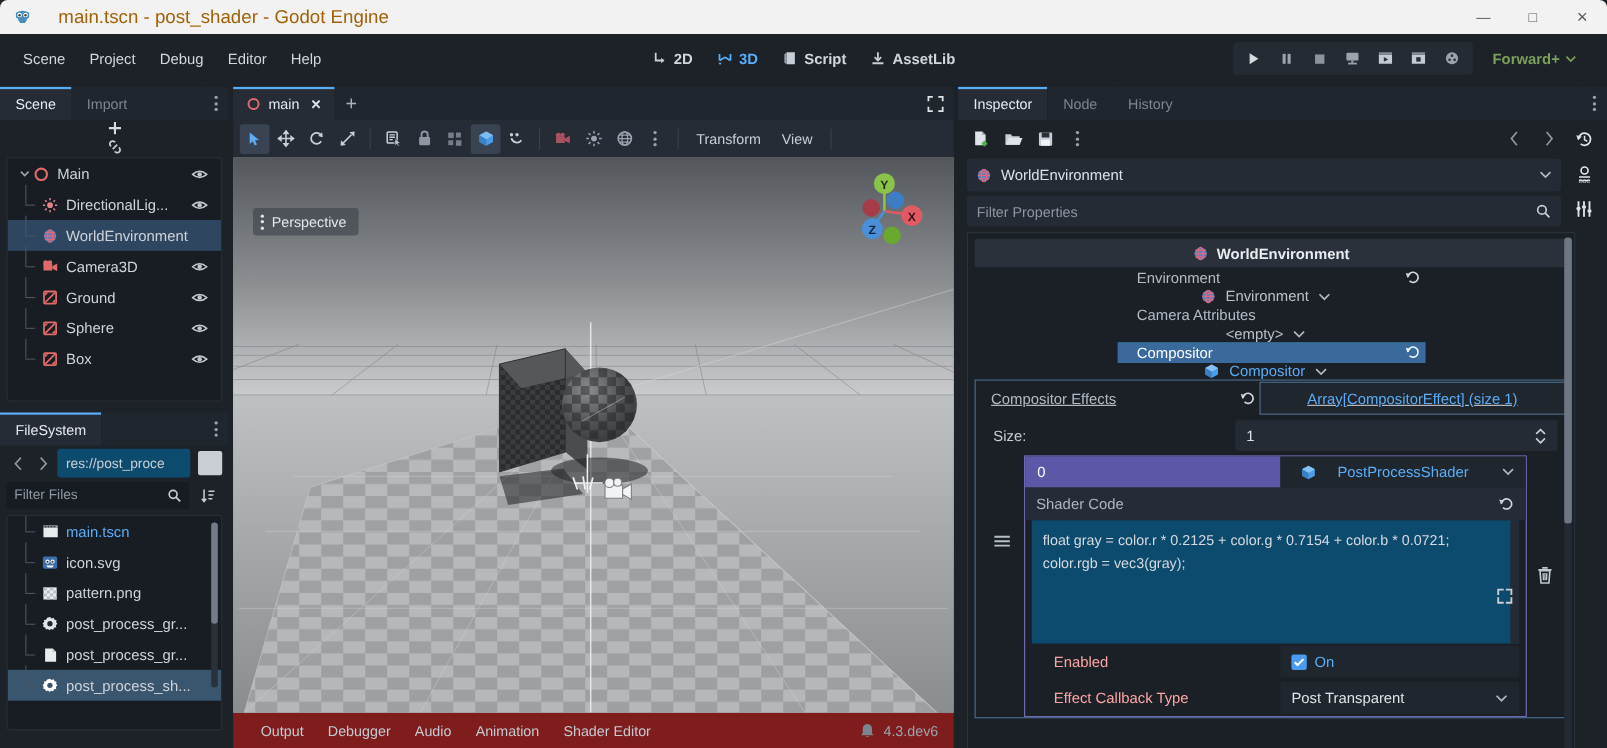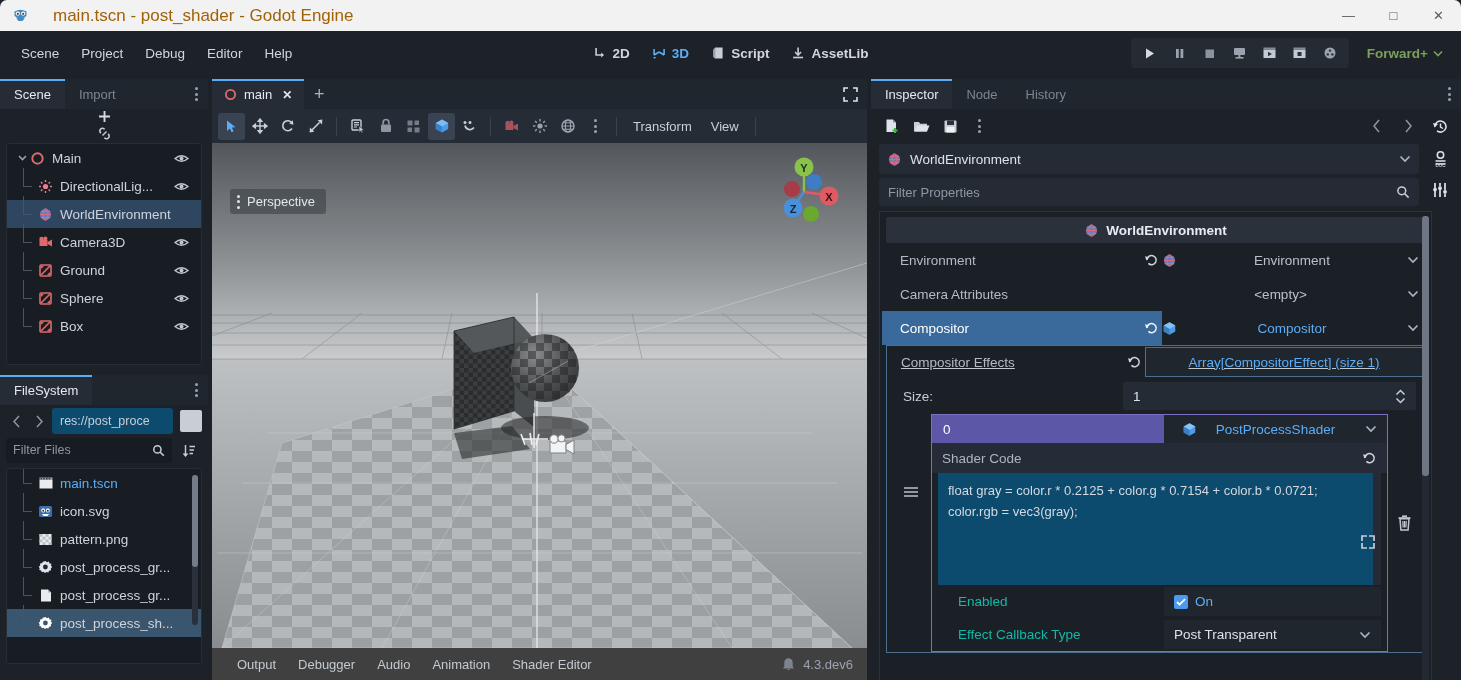--- a/index.html
+++ b/index.html
@@ -34,21 +34,21 @@
 
   .main-modes{
     position:absolute; left:50%; transform:translateX(-50%);
     display:flex; align-items:center; gap:4px;
   }
   .mode-btn{ display:flex; align-items:center; gap:6px; padding:5px 9px; border-radius:3px;
              font-size:13.5px; font-weight:bold; color:#d2d6dc; }
   .mode-btn.active{ color:#5badf7; }
 
   .run-bar{
-    position:absolute; right:12px; display:flex; align-items:center; gap:2px;
+    position:absolute; right:22px; display:flex; align-items:center; gap:2px;
   }
   .run-group{ display:flex; align-items:center; background:#252b33; border-radius:4px; padding:2px 4px; }
   .run-btn{ width:30px; height:26px; display:flex; align-items:center; justify-content:center; border-radius:3px; }
   .renderer{ display:flex; align-items:center; gap:5px; margin-left:10px;
              font-size:13.5px; font-weight:bold; color:#7ba05b; padding:4px 6px; border-radius:3px;}
 
   
   .dock{ position:absolute; background:#1d2229; }
   .dock-tabs{ display:flex; align-items:flex-end; height:30px; }
   .dock-tab{
@@ -127,21 +127,21 @@
   }
   .vp-ground{
     position:absolute; left:0; top:215px; right:0; bottom:0;
     background:linear-gradient(#c8cacc 0%, #a9acae 35%, #8c8f92 100%);
   }
   .persp-label{
     position:absolute; left:18px; top:46px; display:flex; align-items:center; gap:7px;
     background:rgba(60,66,74,.62); color:#e4e7ea; padding:5px 11px 5px 7px; border-radius:3px; font-size:13px;
   }
   .gizmo{ position:absolute; right:22px; top:8px; width:82px; height:82px; }
-  .vp-bottom{ height:32px; display:flex; align-items:center; background:#404040; padding:0 14px; }
+  .vp-bottom{ height:32px; display:flex; align-items:center; background:#7f1d1d; padding:0 14px; }
   .vp-bottom .bt{ padding:4px 11px; font-size:13px; color:#c3c9d1; border-radius:3px;}
   .version{ margin-left:auto; display:flex; align-items:center; gap:8px; font-size:13px; color:#9aa3ae; }
 
   
   #inspector-dock{ left:871px; top:79px; width:590px; height:601px; }
   .ins-toolbar{ display:flex; align-items:center; height:34px; padding:0 8px; gap:3px; }
   .ins-right{ margin-left:auto; display:flex; align-items:center; gap:6px; }
   .ins-obj{
     margin:1px 8px 0 8px; display:flex; align-items:center; height:30px; background:#252b34;
     border-radius:3px; padding:0 8px; gap:8px; font-size:13.5px; color:#dde2e8;
@@ -153,21 +153,21 @@
     border-radius:3px; padding:0 9px; font-size:13px; color:#8d96a2;
   }
   .ins-body{
     margin:5px 0 0 8px; width:553px; height:478px; overflow:hidden; position:relative;
     background:#1b2027; border:1px solid #2b323b;
   }
   .class-header{
     height:26px; background:#2a313a; display:flex; align-items:center; justify-content:center;
     gap:7px; font-size:13.5px; font-weight:bold; color:#e8ecf1; margin:5px 6px 0 6px; border-radius:2px;
   }
-  .prop-row{ display:flex; align-items:center; height:34px; padding:0 2px; font-size:13.5px; }
+  .prop-row{ display:flex; align-items:center; height:34px; padding:0 2px; font-size:13.5px;flex-direction:column; }
   .prop-name{ padding-left:18px; color:#b4bbc4; flex:1; }
   .prop-name.hl{ color:#fff; }
   .prop-row.sel .prop-left{ background:#3a6a9b; }
   .prop-left{ display:flex; align-items:center; width:280px; height:34px; }
   .prop-ctl{ flex:1; display:flex; align-items:center; gap:8px; padding-right:10px; }
   .revert{ width:22px; display:flex; align-items:center; justify-content:center; color:#cfd5dc; font-size:12px;}
   .val-link{ color:#5badf7; font-size:13.5px; }
   .val-gray{ color:#b9c0c8; font-size:13.5px; }
   .chev{ margin-left:auto; color:#aeb6c0; font-size:10px; }
 
@@ -188,21 +188,21 @@
   .elem-main{ flex:1; border:1px solid #7a6fc0; }
   .elem-head{ display:flex; align-items:center; height:28px; }
   .elem-idx{ width:232px; height:28px; background:#5d57a8; display:flex; align-items:center; padding-left:11px; color:#fff; font-size:13.5px;}
   .elem-res{ flex:1; height:28px; background:#20262e; display:flex; align-items:center; justify-content:center; gap:8px; color:#5badf7; font-size:13.5px; position:relative;}
   .sub-head{ height:30px; background:#262b38; display:flex; align-items:center; padding:0 10px; font-size:13.5px; color:#aeb5bf;}
   .code-area{ position:relative; height:112px; background:#0c4a6e; margin:0 6px 0 6px; }
   .code-text{ padding:8px 10px; font-size:13px; color:#d4d9df; line-height:1.58; }
   .code-expand{ position:absolute; right:4px; bottom:34px; color:#c8ced6;}
   .code-scroll{ position:absolute; right:0; top:0; width:8px; height:112px; background:#252b34; }
   .mini-row{ display:flex; align-items:center; height:33px; font-size:13.5px; }
-  .mini-lbl{ width:232px; padding-left:26px; color:#14b8a6; }
+  .mini-lbl{ width:232px; padding-left:26px; color:#fca5a5; }
   .mini-ctl{ flex:1; display:flex; align-items:center; gap:7px; background:#20262e; height:29px; padding:0 10px; margin-right:6px; }
   .cbox{ width:14px; height:14px; background:#4a9bf0; border-radius:2px; display:flex; align-items:center; justify-content:center; color:#fff; font-size:10px;}
   .trash{ width:32px; display:flex; align-items:flex-start; justify-content:center; padding-top:100px; }
   .ins-scroll{ position:absolute; right:2px; top:4px; width:7px; height:468px; background:#242a33; border-radius:3px;}
   .ins-scroll i{ display:block; position:absolute; left:0; top:0; width:7px; height:260px; background:#6d7682; border-radius:3px;}
 
   svg{ display:block; }
 </style>
 </head>
 <body>

